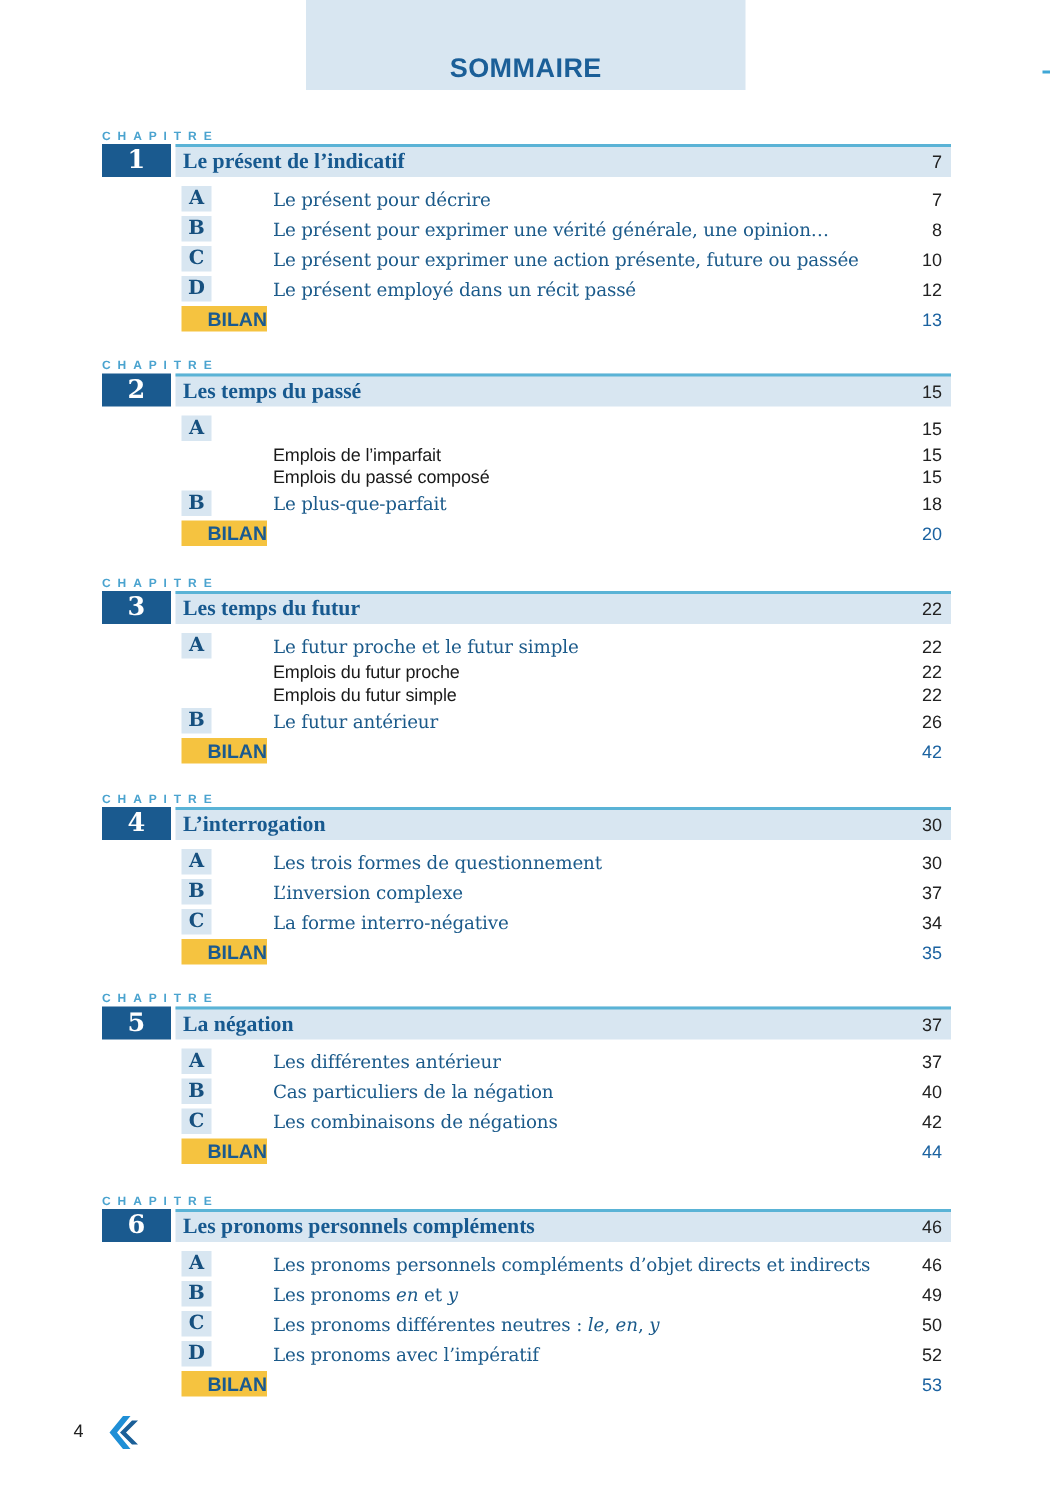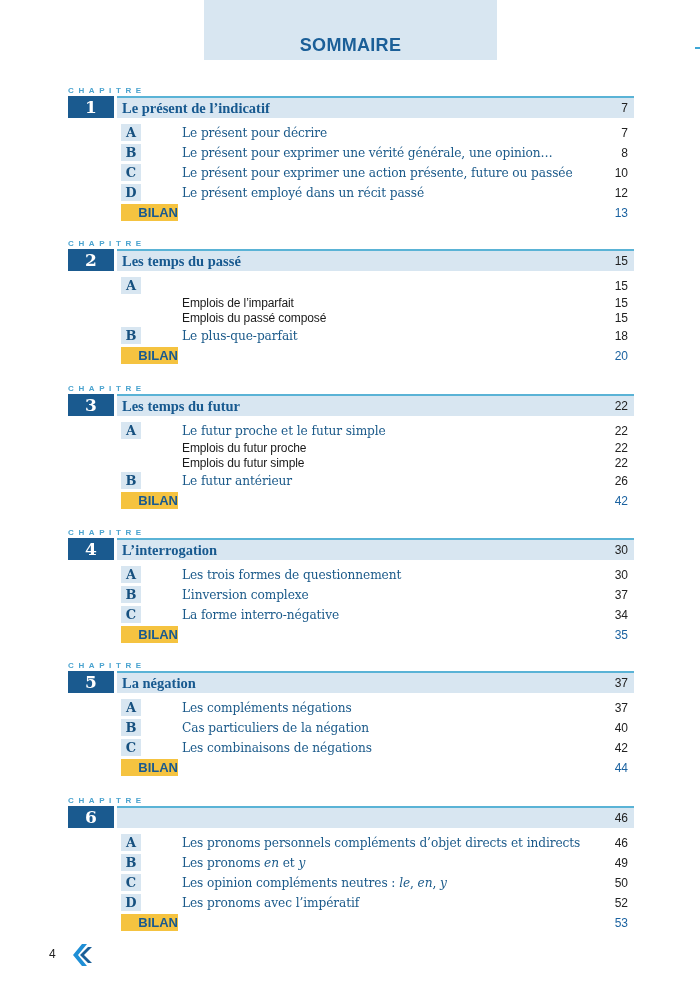--- a/index.html
+++ b/index.html
@@ -229,21 +229,21 @@
   <div class="chapter-head">
     <div class="chapter-num">5</div>
     <div class="chapter-bar">
       <span class="chapter-title">La négation</span>
       <span class="chapter-page">37</span>
     </div>
   </div>
   <div class="rows">
     <div class="row">
       <span class="letter">A</span>
-      <span class="row-text">Les compléments négations</span>
+      <span class="row-text">Les différentes antérieur</span>
       <span class="row-page">37</span>
     </div>
     <div class="row">
       <span class="letter">B</span>
       <span class="row-text">Cas particuliers de la négation</span>
       <span class="row-page">40</span>
     </div>
     <div class="row">
       <span class="letter">C</span>
       <span class="row-text">Les combinaisons de négations</span>
@@ -254,37 +254,38 @@
       <span class="bilan-page">44</span>
     </div>
   </div>
 </div>
 
 <div class="chapter" style="top:796px;">
   <div class="chapitre-label">CHAPITRE</div>
   <div class="chapter-head">
     <div class="chapter-num">6</div>
     <div class="chapter-bar">
+      <span class="chapter-title">Les pronoms personnels compléments</span>
       <span class="chapter-page">46</span>
     </div>
   </div>
   <div class="rows">
     <div class="row">
       <span class="letter">A</span>
       <span class="row-text">Les pronoms personnels compléments d’objet directs et indirects</span>
       <span class="row-page">46</span>
     </div>
     <div class="row">
       <span class="letter">B</span>
       <span class="row-text"><span>Les pronoms </span><i>en</i><span> et </span><i>y</i></span>
       <span class="row-page">49</span>
     </div>
     <div class="row">
       <span class="letter">C</span>
-      <span class="row-text"><span>Les opinion compléments neutres : </span><i>le</i><span>, </span><i>en</i><span>, </span><i>y</i></span>
+      <span class="row-text"><span>Les pronoms différentes neutres : </span><i>le</i><span>, </span><i>en</i><span>, </span><i>y</i></span>
       <span class="row-page">50</span>
     </div>
     <div class="row">
       <span class="letter">D</span>
       <span class="row-text">Les pronoms avec l’impératif</span>
       <span class="row-page">52</span>
     </div>
     <div class="row">
       <span class="bilan">BILAN</span>
       <span class="bilan-page">53</span>

